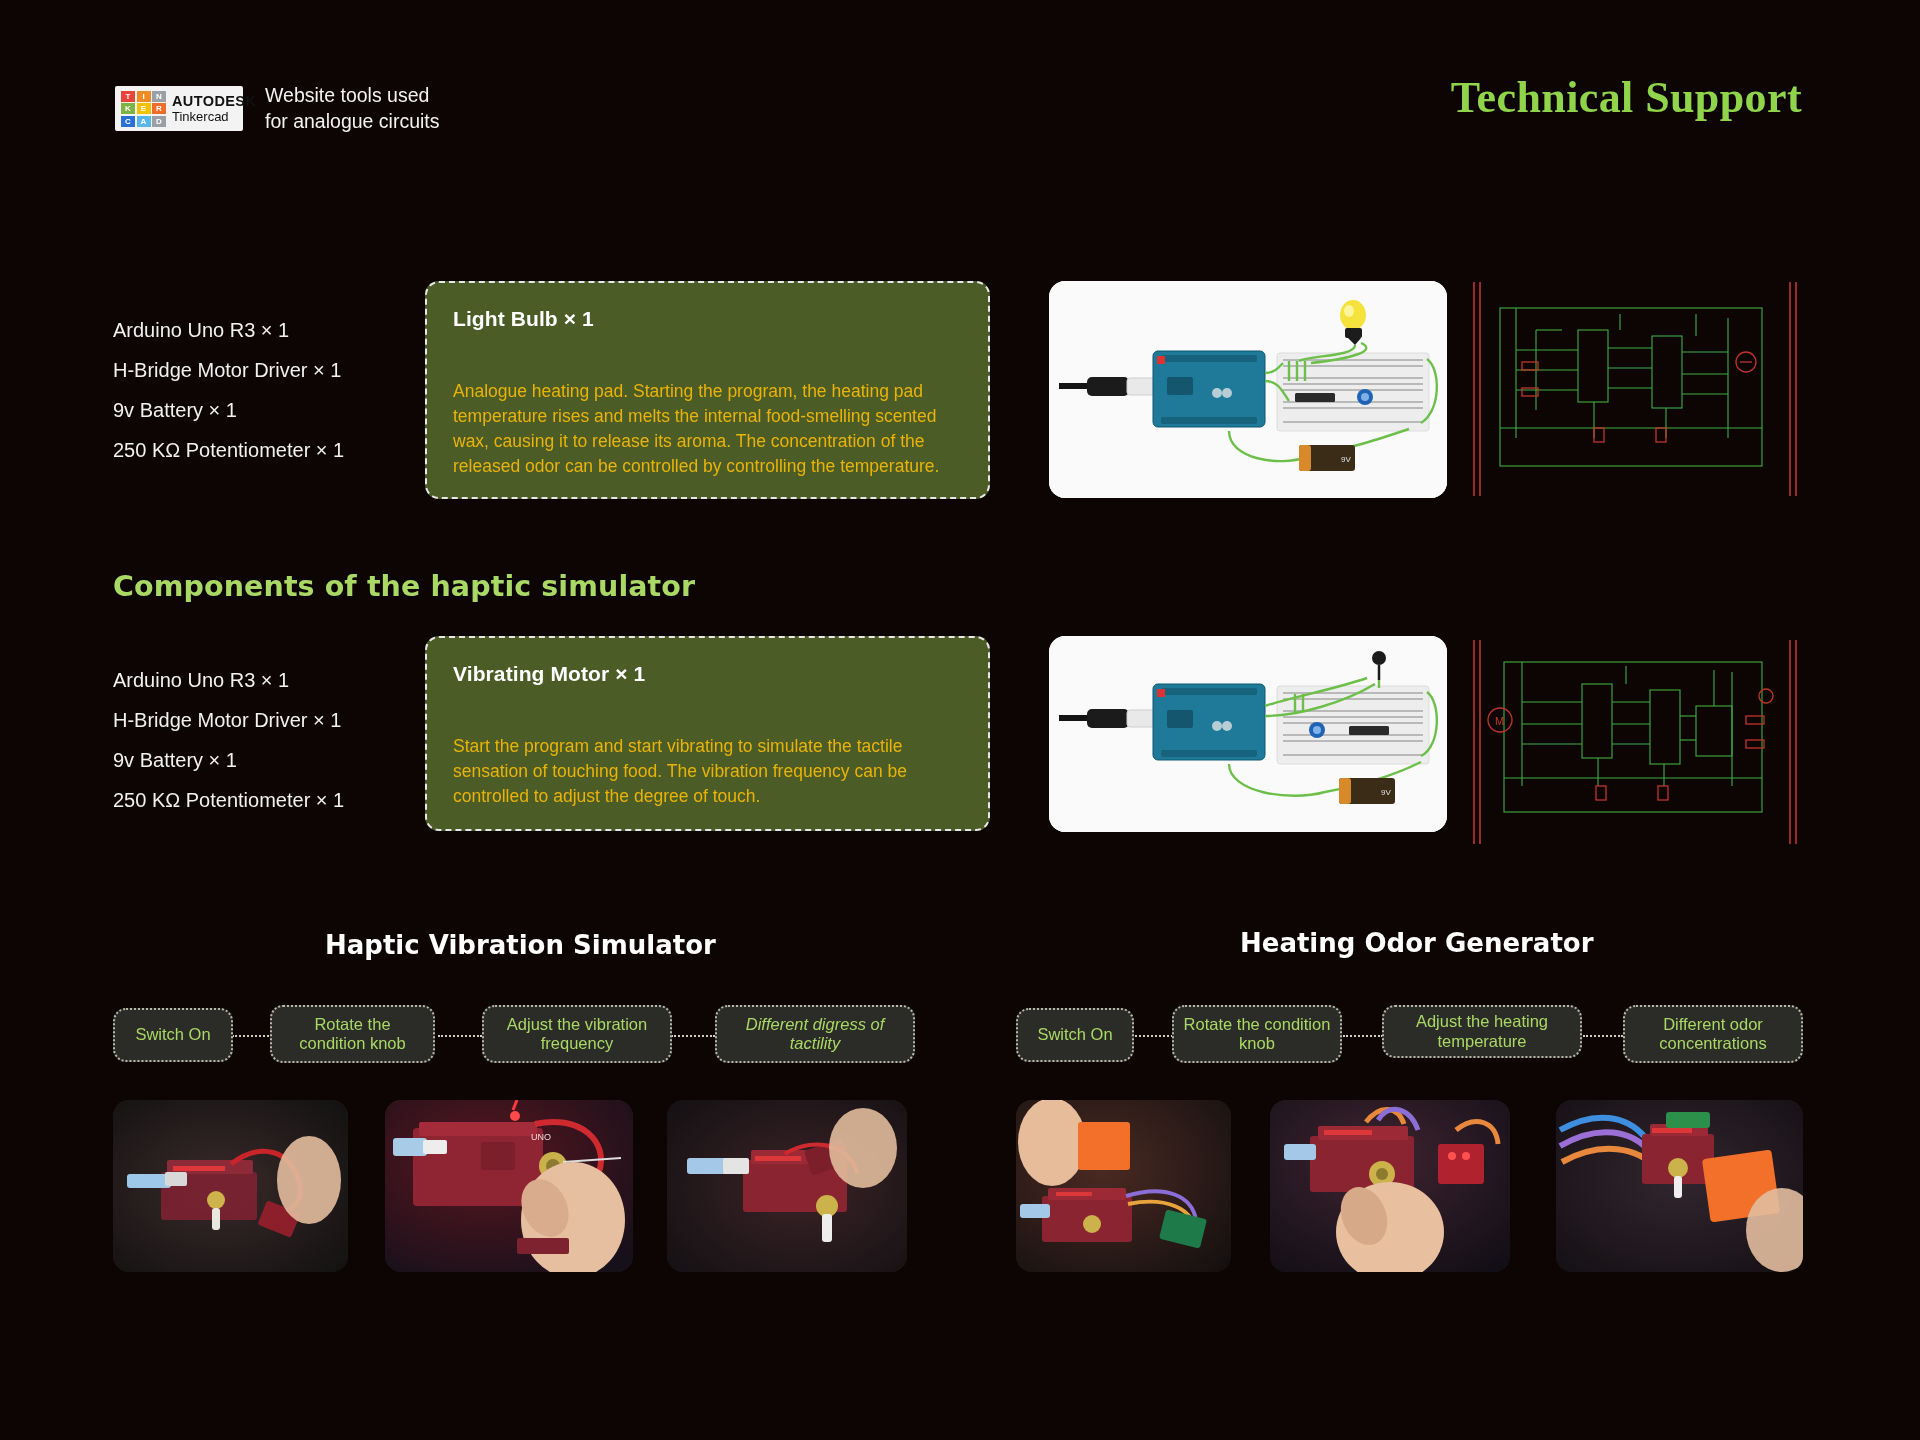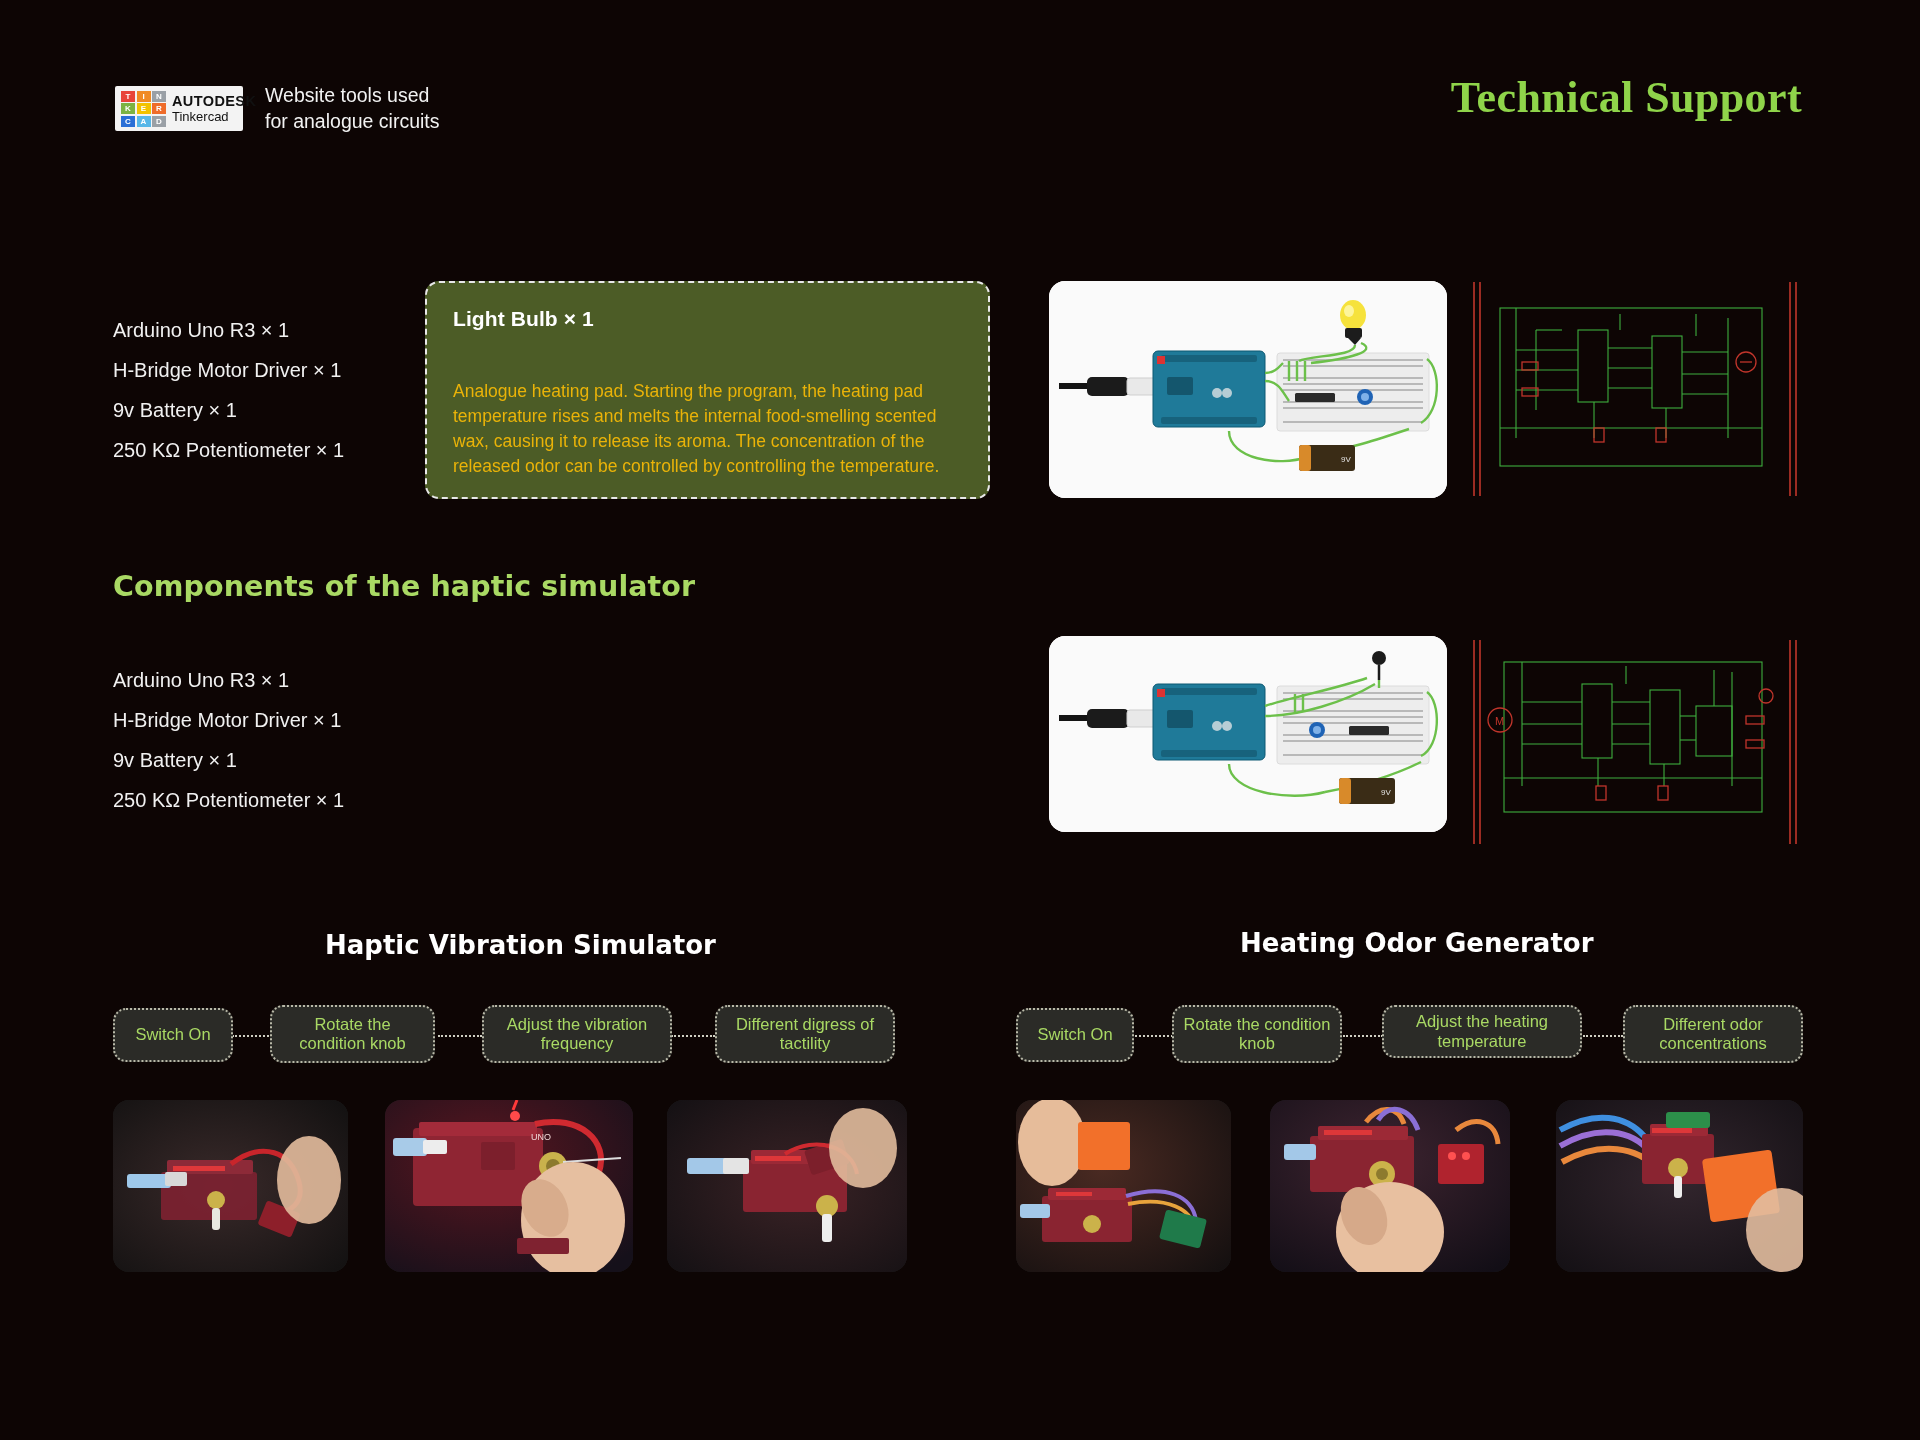--- a/index.html
+++ b/index.html
@@ -204,20 +204,27 @@
 
   <div class="sec-head" style="left:113px; top:570px;">Components of the haptic simulator</div>
 
   <div class="comp-list" style="left:113px; top:660px;">
     <div>Arduino Uno R3 × 1</div>
     <div>H-Bridge Motor Driver × 1</div>
     <div>9v Battery × 1</div>
     <div>250 KΩ Potentiometer × 1</div>
   </div>
 
+  <div class="card" style="left:425px; top:636px; width:565px; height:195px;">
+    <h4>
+      <span>Vibrating Motor</span>
+      <span>× 1</span>
+    </h4>
+    <p>Start the program and start vibrating to simulate the tactile sensation of touching food. The vibration frequency can be controlled to adjust the degree of touch.</p>
+  </div>
 
   <div class="bb-panel" style="left:1049px; top:636px; width:398px; height:196px;">
     <svg width="398" height="196" viewBox="0 0 398 196">
       <rect x="0" y="0" width="398" height="196" fill="#fafafa"></rect>
       <path d="M10 82 L40 82" stroke="#141414" stroke-width="6" fill="none"></path>
       <rect x="38" y="73" width="42" height="19" rx="5" fill="#1b1b1b"></rect>
       <rect x="78" y="74" width="30" height="17" rx="3" fill="#e9e9e9" stroke="#cfcfcf"></rect>
       <rect x="104" y="48" width="112" height="76" rx="5" fill="#1f7a99" stroke="#0d5973"></rect>
       <rect x="112" y="52" width="96" height="7" rx="2" fill="#17627c"></rect>
       <rect x="112" y="114" width="96" height="7" rx="2" fill="#17627c"></rect>
@@ -301,21 +308,21 @@
 
   <div class="flow-title" style="left:325px; top:930px;">Haptic Vibration Simulator</div>
 
   <div class="dotline" style="left:232px; top:1035px; width:40px;"></div>
   <div class="dotline" style="left:438px; top:1035px; width:44px;"></div>
   <div class="dotline" style="left:671px; top:1035px; width:44px;"></div>
 
   <div class="chip" style="left:113px; top:1008px; width:120px; height:54px;">Switch On</div>
   <div class="chip" style="left:270px; top:1005px; width:165px; height:58px;">Rotate the condition knob</div>
   <div class="chip" style="left:482px; top:1005px; width:190px; height:58px;">Adjust the vibration frequency</div>
-  <div class="chip" style="left:715px; top:1005px; width:180px; height:58px;">Different digress of tactility</div>
+  <div class="chip" style="left:715px; top:1005px; width:200px; height:58px;font-style:italic;">Different digress of tactility</div>
 
   <div class="photo" style="left:113px; top:1100px; width:235px; height:172px;">
     <svg class="inner" viewBox="0 0 235 172" preserveAspectRatio="none">
       <defs>
         <radialGradient id="g1" cx="45%" cy="50%" r="70%">
           <stop offset="0%" stop-color="#3a2a2a"></stop>
             <stop offset="100%" stop-color="#141212"></stop>
         </radialGradient>
       </defs>
       <rect width="235" height="172" fill="url(#g1)"></rect>

